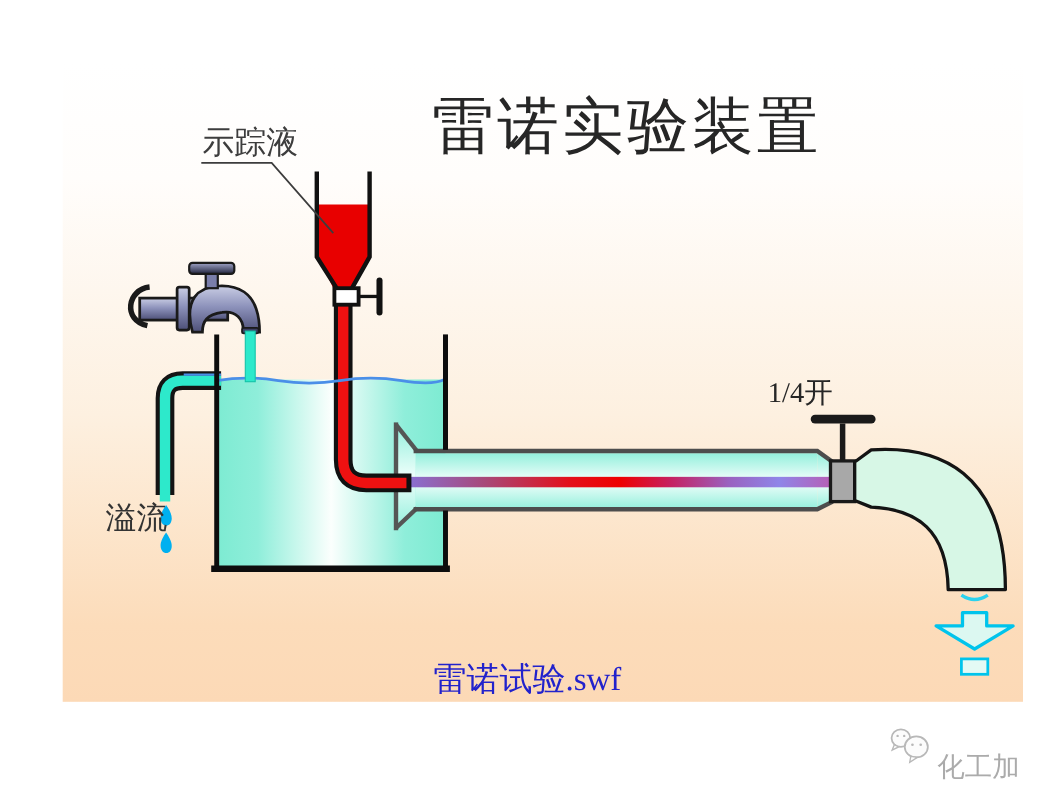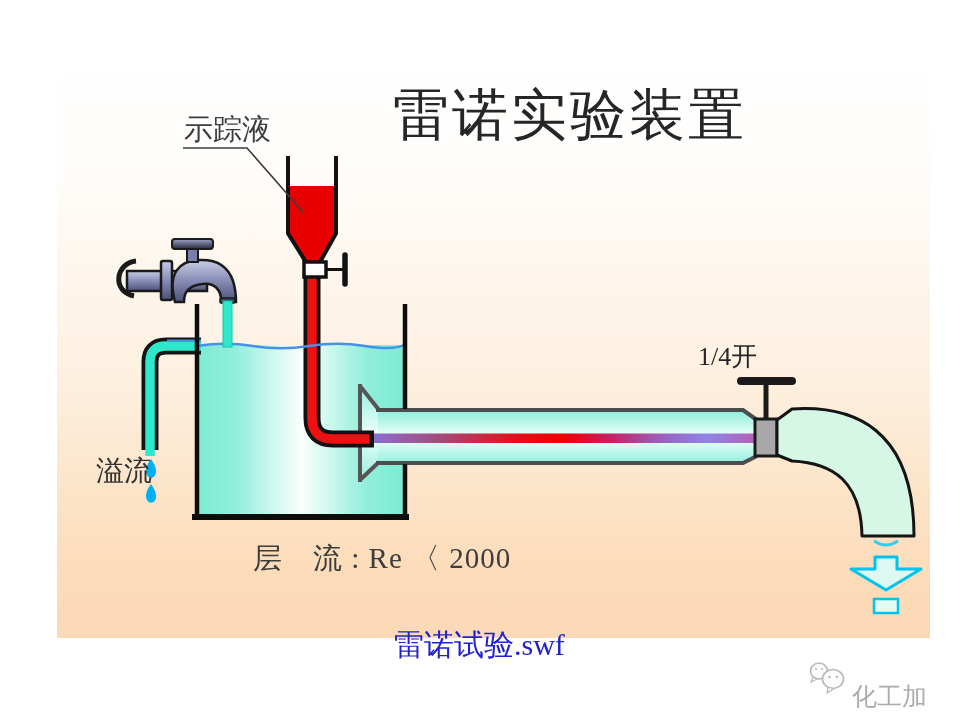--- a/index.html
+++ b/index.html
@@ -159,22 +159,21 @@
     <g>
       <path d="M875,557 H897 V569 H921 L886,590 L851,569 H875 Z" fill="#dcf8f1" stroke="#00c4ec" stroke-width="3" stroke-linejoin="round"></path>
       <rect x="874" y="599" width="24" height="14" fill="#e4faf4" stroke="#00c4ec" stroke-width="2.5"></rect>
     </g>
   </svg>
 
   <div class="abs title" style="left:243px;top:6px;">雷诺实验装置</div>
   <div class="abs lbl lbl-tracer" style="left:127px;top:52px;">示踪液</div>
   <div class="abs lbl lbl-overflow" style="left:15px;top:394px;">溢流</div>
   <div class="abs lbl lbl-valve" style="left:641px;top:281px;">1/4开</div>
-  <div class="abs lbl lbl-flow" style="left:196px;top:481px;">层　流 :  Re 〈 2000</div>
-  <div class="abs swf-link" style="left:337px;top:539px;margin-top:28px;">雷诺试验.swf</div>
+  <div class="abs swf-link" style="left:337px;top:539px;">雷诺试验.swf</div>
 </div>
 
 <svg class="abs" style="left:806px;top:658px;width:46px;height:40px;" viewBox="0 0 46 40">
   <ellipse cx="13" cy="13" rx="8.5" ry="8" fill="#fcfcfc" stroke="#b8b8b8" stroke-width="1.6"></ellipse>
   <path d="M7,19 L5,24 L11,21 Z" fill="#fcfcfc" stroke="#b8b8b8" stroke-width="1.2"></path>
   <ellipse cx="27" cy="21" rx="10.5" ry="9.5" fill="#fcfcfc" stroke="#b8b8b8" stroke-width="1.6"></ellipse>
   <path d="M22,29.5 L21,35 L28,30.5 Z" fill="#fcfcfc" stroke="#b8b8b8" stroke-width="1.2"></path>
   <circle cx="10" cy="11" r="1.1" fill="#b8b8b8"></circle>
     <circle cx="16" cy="11" r="1.1" fill="#b8b8b8"></circle>
   <circle cx="23.5" cy="19" r="1.2" fill="#b8b8b8"></circle>

